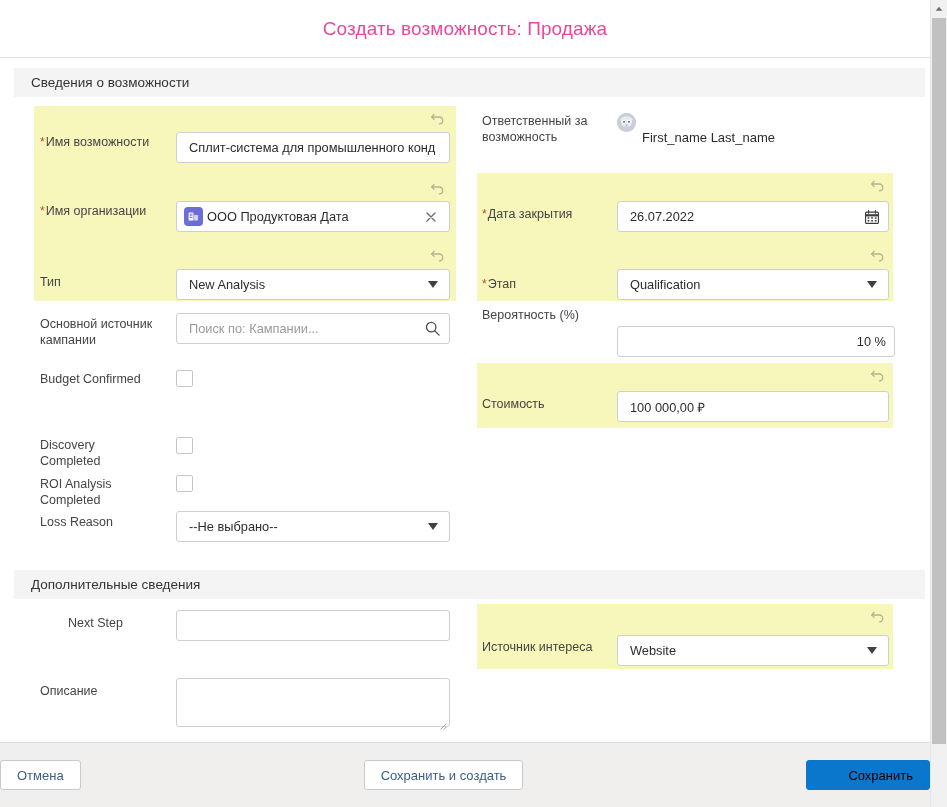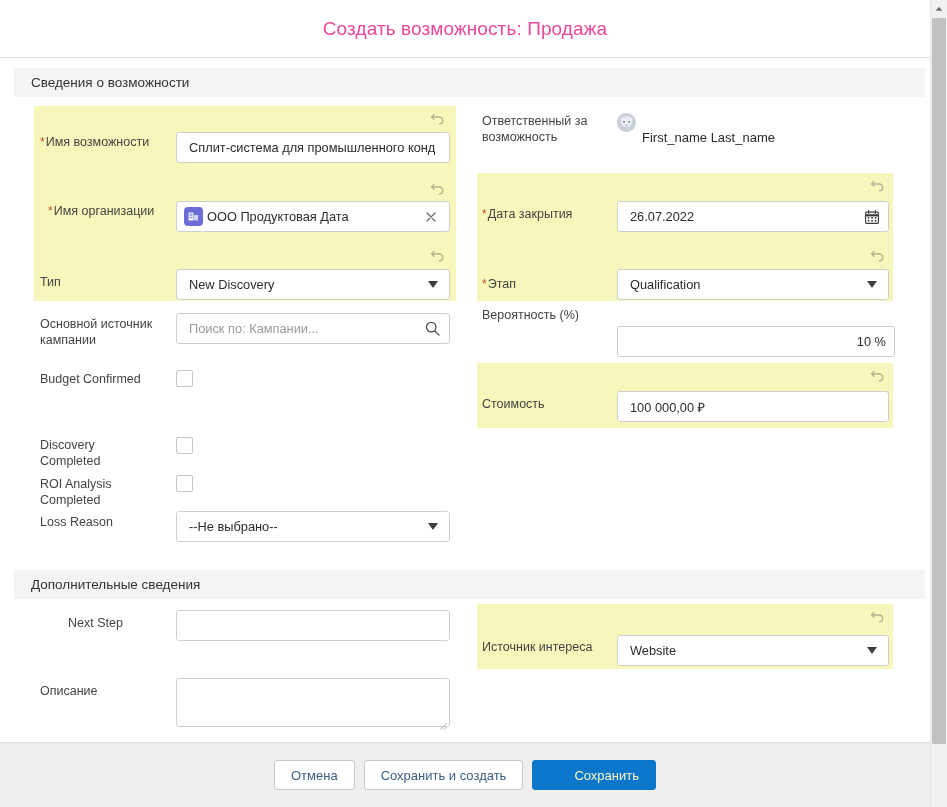--- a/index.html
+++ b/index.html
@@ -191,41 +191,41 @@
     margin-top: 16px;
   }
 
   
   .footer {
     position: absolute;
     left: 0; top: 742px;
     width: 930px; height: 65px;
     background: #f0efee;
     border-top: 1px solid #e0dfde;
-    display: flex; align-items: center; justify-content: center;
+    display: flex; align-items: center; justify-content: space-between;
     gap: 9px;
   }
   .btn {
     height: 30px;
     border-radius: 3px;
     font-size: 13px;
     display: inline-flex; align-items: center; justify-content: center;
     padding: 0 16px;
     cursor: pointer;
     white-space: nowrap;
   }
   .btn-secondary {
     background: #fff;
     border: 1px solid #c9c9c9;
     color: #3b5e82;
   }
   .btn-primary {
     background: #0a77cc;
     border: 1px solid #0a77cc;
-    color: #fef9c3;
+    color: #000000;
     padding-left: 41px;
   }
 </style>
 </head>
 <body>
 
 <div id="app">
 
   <div class="page-header">
     <div class="page-title">Создать возможность: Продажа</div>
@@ -258,21 +258,21 @@
       </svg>
     </div>
 
     <div class="label" style="left:40px; top:76px;">
       <span class="req">*</span><span>Имя возможности</span>
     </div>
     <div class="ctrl" style="left:176px; top:74px; width:274px;">
       <span class="val">Сплит-система для промышленного конд</span>
     </div>
 
-    <div class="label" style="left:40px; top:145px;margin-left:8px;">
+    <div class="label" style="left:40px; top:145px;">
       <span class="req">*</span><span>Имя организации</span>
     </div>
     <div class="ctrl" style="left:176px; top:143px; width:274px;">
       <span class="org-icon">
         <svg viewBox="0 0 16 16" width="13" height="13">
           <rect x="2" y="3" width="6" height="10" rx="0.8" fill="#ffffff" opacity="0.95"></rect>
           <rect x="8.6" y="6" width="5" height="7" rx="0.8" fill="#ffffff" opacity="0.7"></rect>
           <rect x="3.2" y="4.6" width="3.6" height="1" fill="#6d6dd6"></rect>
           <rect x="3.2" y="6.6" width="3.6" height="1" fill="#6d6dd6"></rect>
           <rect x="3.2" y="8.6" width="3.6" height="1" fill="#6d6dd6"></rect>
@@ -283,21 +283,21 @@
         <svg viewBox="0 0 16 16" width="16" height="16" stroke="#6b6b6b" stroke-width="1.3" stroke-linecap="round">
           <path d="M4 4 L12 12 M12 4 L4 12"></path>
         </svg>
       </span>
     </div>
 
     <div class="label" style="left:40px; top:216px;">
       <span>Тип</span>
     </div>
     <div class="ctrl" style="left:176px; top:211px; width:274px;">
-      <span class="val">New Discovery</span>
+      <span class="val">New Analysis</span>
       <span class="caret"></span>
     </div>
 
     <div class="label" style="left:40px; top:258px; width:120px;">
       <span>Основной источник кампании</span>
     </div>
     <div class="ctrl" style="left:176px; top:255px; width:274px;">
       <span class="val ph">Поиск по: Кампании...</span>
       <span class="search-ico">
         <svg viewBox="0 0 18 18" width="17" height="17" fill="none" stroke="#4d4d4d" stroke-width="1.4">

